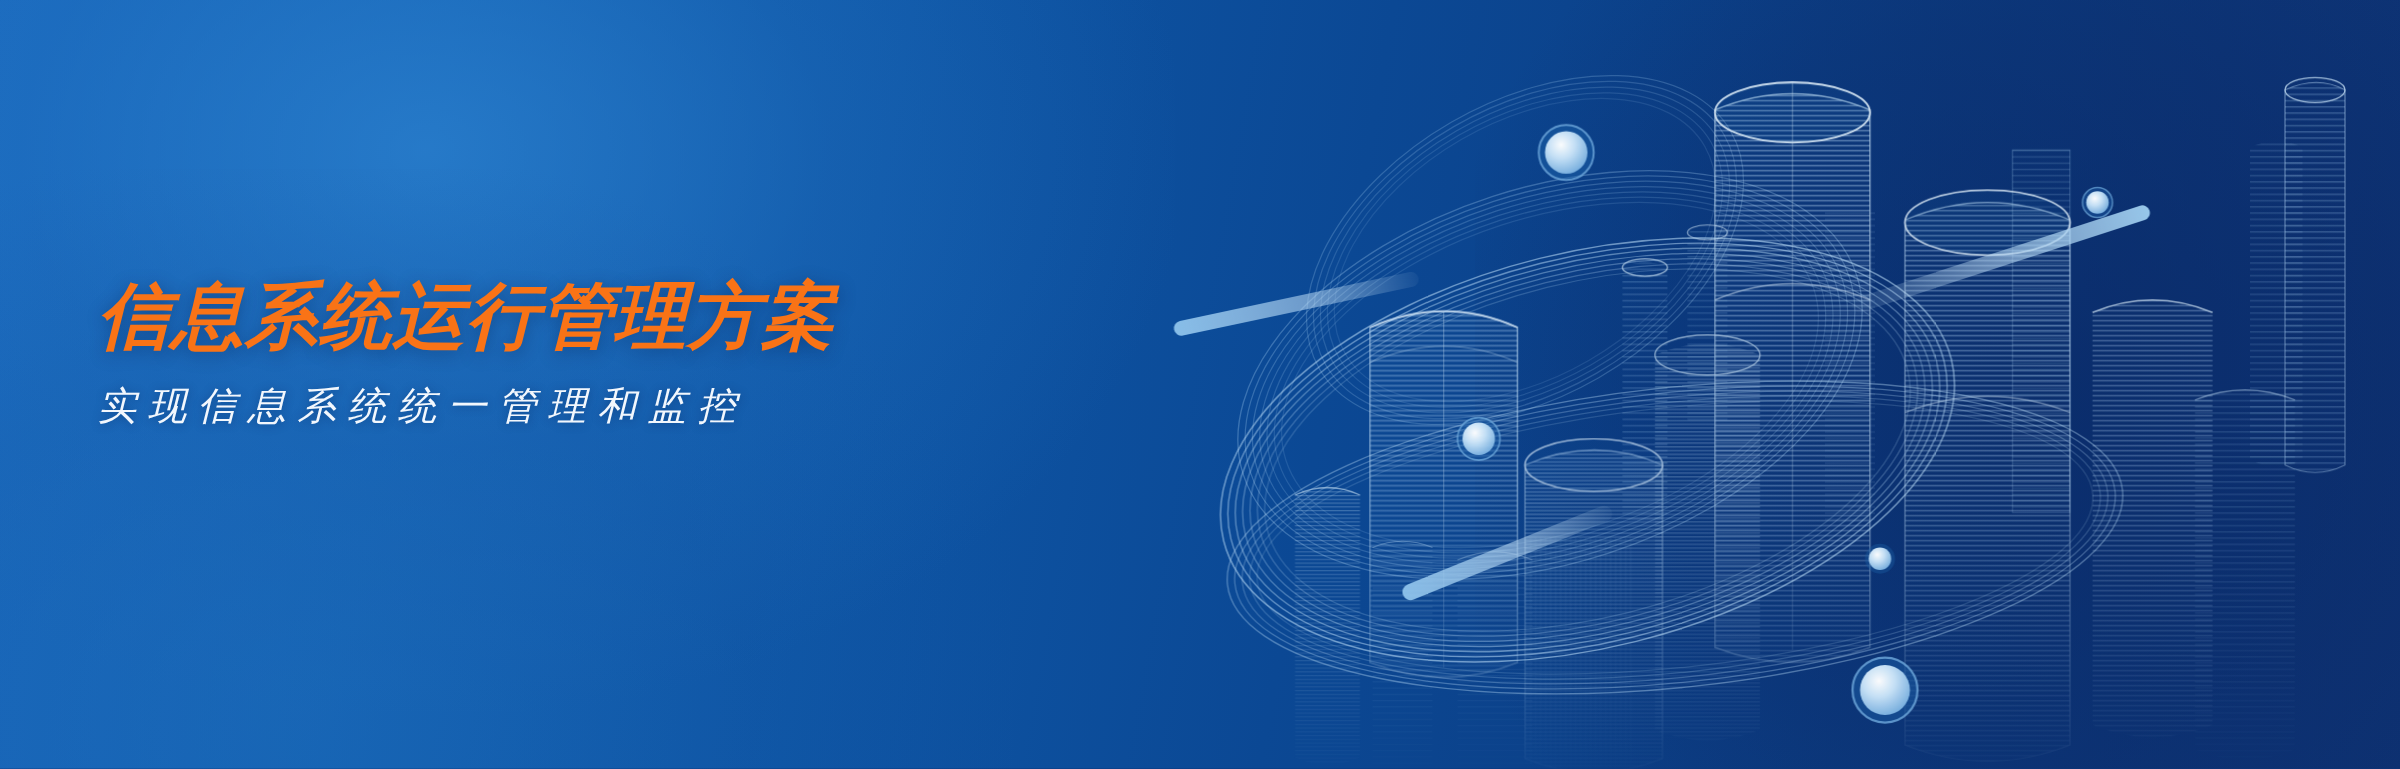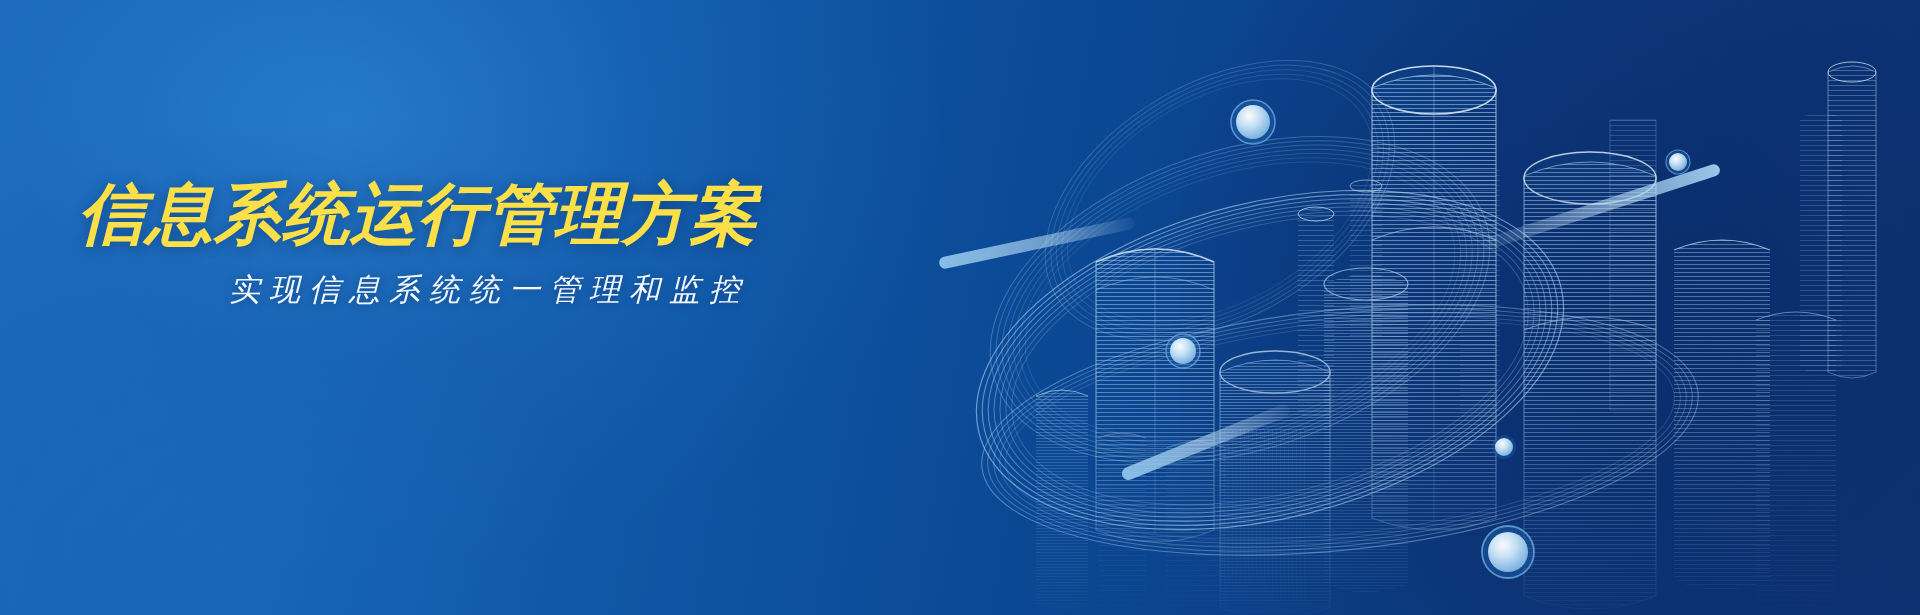--- a/index.html
+++ b/index.html
@@ -30,26 +30,27 @@
     position:absolute;right:-160px;top:-120px;width:900px;height:880px;
     background:radial-gradient(ellipse at center,rgba(8,36,95,0.55) 0%,rgba(9,38,98,0.28) 48%,rgba(10,40,100,0) 78%);
     pointer-events:none;
   }
   
   .text-block{
     position:absolute;left:78px;top:178px;width:830px;
     z-index:40;
   }
   .title{
-    font-size:67px;line-height:1.06;font-weight:700;font-style:italic;
-    color:#fde047;letter-spacing:1px;white-space:nowrap;
+    font-size:58px;line-height:1.06;font-weight:700;font-style:italic;
+    color:#f97316;letter-spacing:1px;white-space:nowrap;
     text-shadow:0 2px 14px rgba(4,30,80,0.42);
+    margin-top:45px;
   }
   .subtitle{
-    margin-top:20px;text-align:center;padding-right:8px;
+    margin-top:20px;text-align:left;padding-right:8px;
     font-size:31px;font-style:italic;font-weight:400;color:#f2f7fd;
     letter-spacing:9px;white-space:nowrap;
     text-shadow:0 1px 8px rgba(4,30,80,0.40);
   }
   
   .art{
     position:absolute;right:0;top:0;width:1000px;height:615px;z-index:20;
     pointer-events:none;
   }
   .art svg{display:block;width:1000px;height:615px;}

